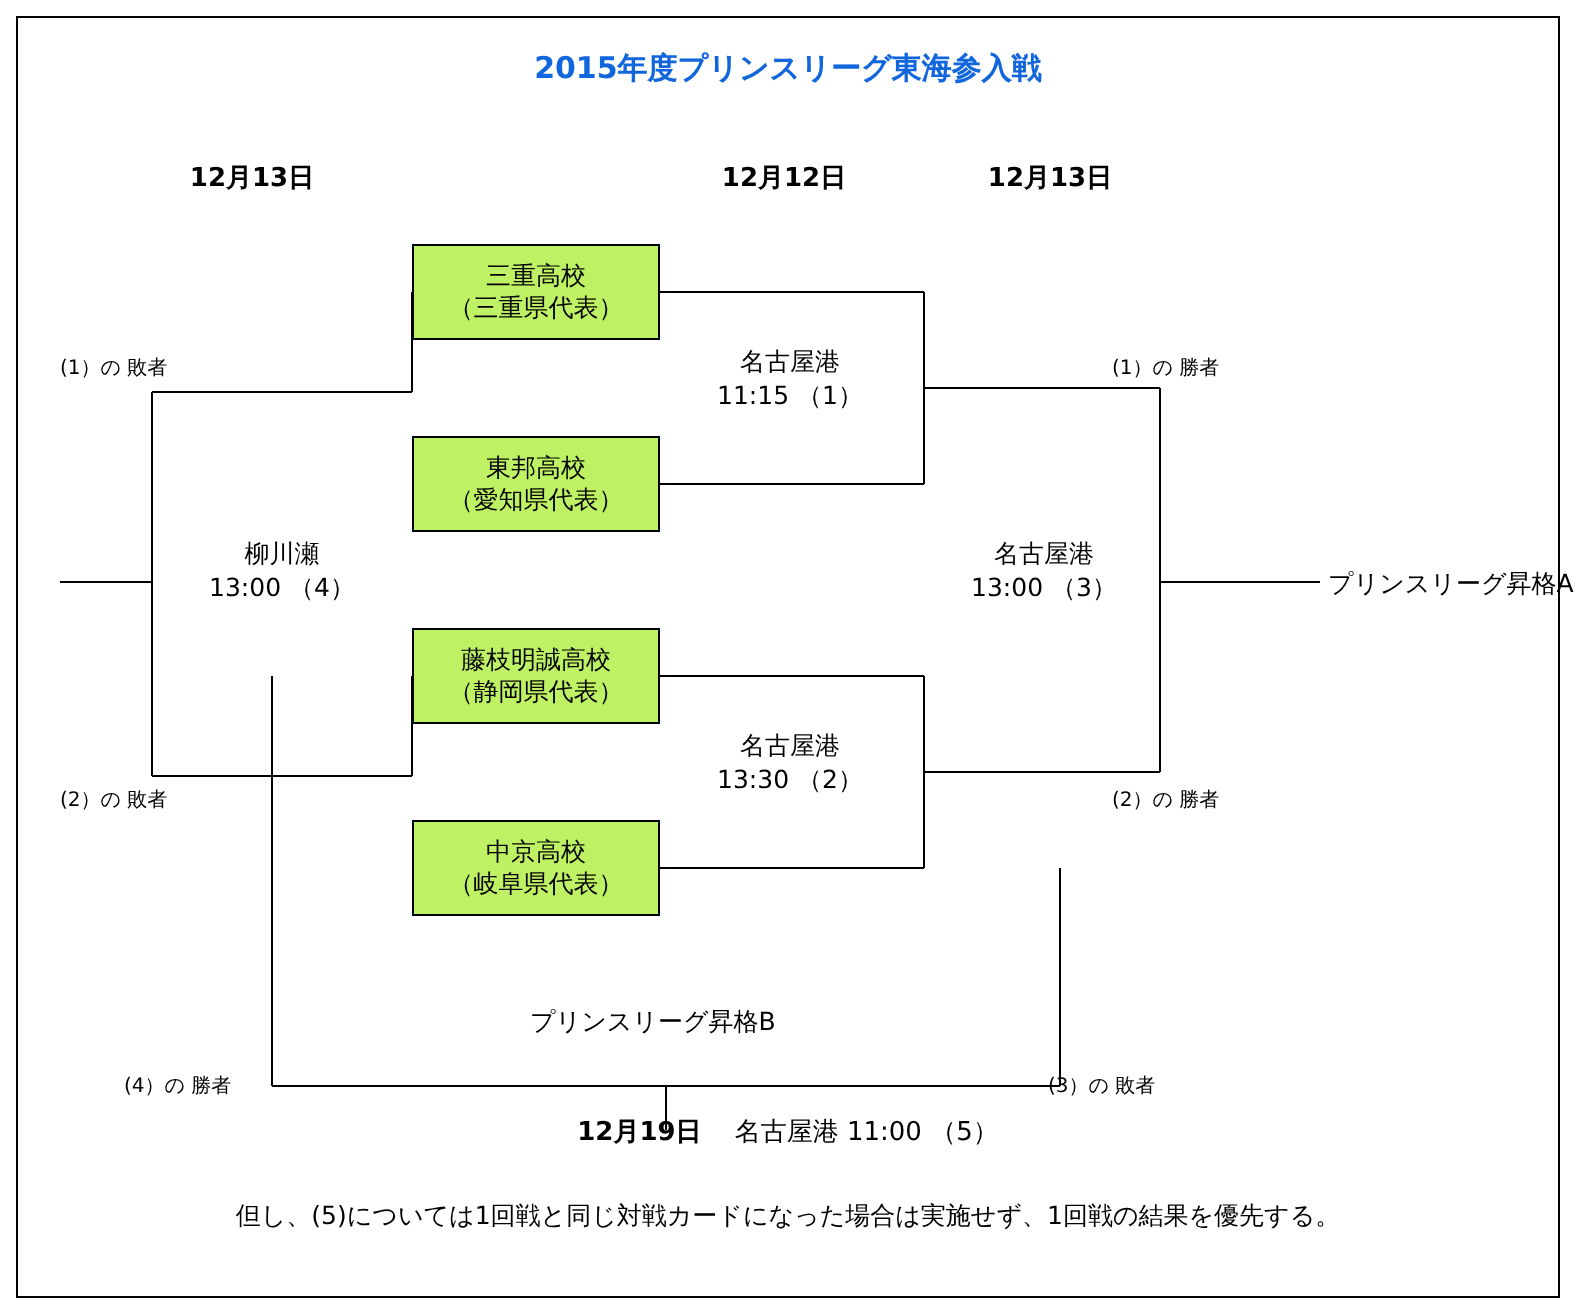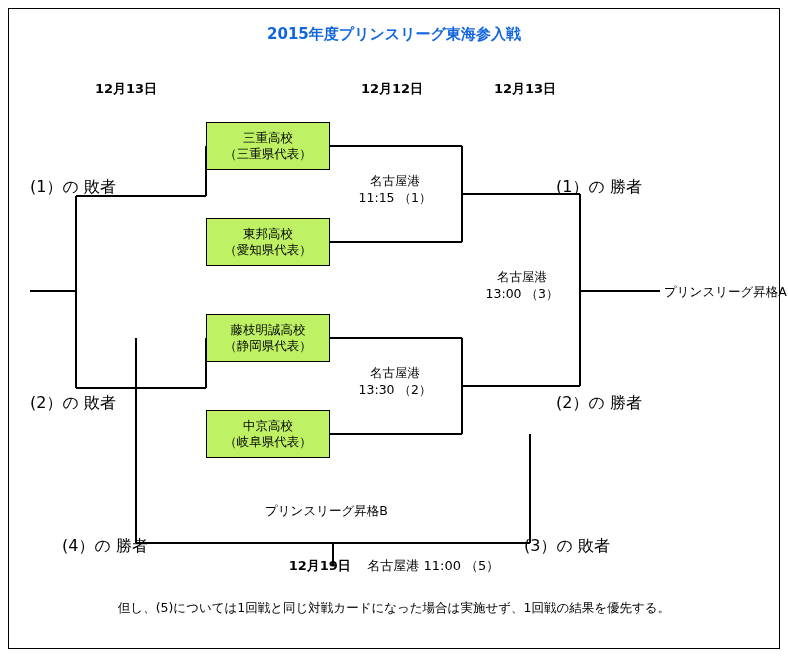--- a/index.html
+++ b/index.html
@@ -72,21 +72,21 @@
   .match-label {
     position: absolute;
     text-align: center;
     font-size: 12.5px;
     color: #000000;
     line-height: 1.35;
     white-space: nowrap;
   }
   .side-label {
     position: absolute;
-    font-size: 16px;
+    font-size: 10px;
     color: #000000;
     white-space: nowrap;
   }
   .outcome-label {
     position: absolute;
     font-size: 12.5px;
     color: #000000;
     white-space: nowrap;
   }
   .footer-main {
@@ -185,20 +185,24 @@
   <div class="match-label" style="left:335px; top:365px; width:120px;">
     <div>名古屋港</div>
     <div>13:30 （2）</div>
   </div>
 
   <div class="match-label" style="left:463px; top:269px; width:118px;">
     <div>名古屋港</div>
     <div>13:00 （3）</div>
   </div>
 
+  <div class="match-label" style="left:78px; top:269px; width:126px;">
+    <div>柳川瀬</div>
+    <div>13:00 （4）</div>
+  </div>
 
   <div class="side-label" style="left:30px; top:177px;">(1）の 敗者</div>
   <div class="side-label" style="left:30px; top:393px;">(2）の 敗者</div>
 
   <div class="side-label" style="left:556px; top:177px;">(1）の 勝者</div>
   <div class="side-label" style="left:556px; top:393px;">(2）の 勝者</div>
 
   <div class="side-label" style="left:62px; top:536px;">(4）の 勝者</div>
   <div class="side-label" style="left:524px; top:536px;">(3）の 敗者</div>
 

